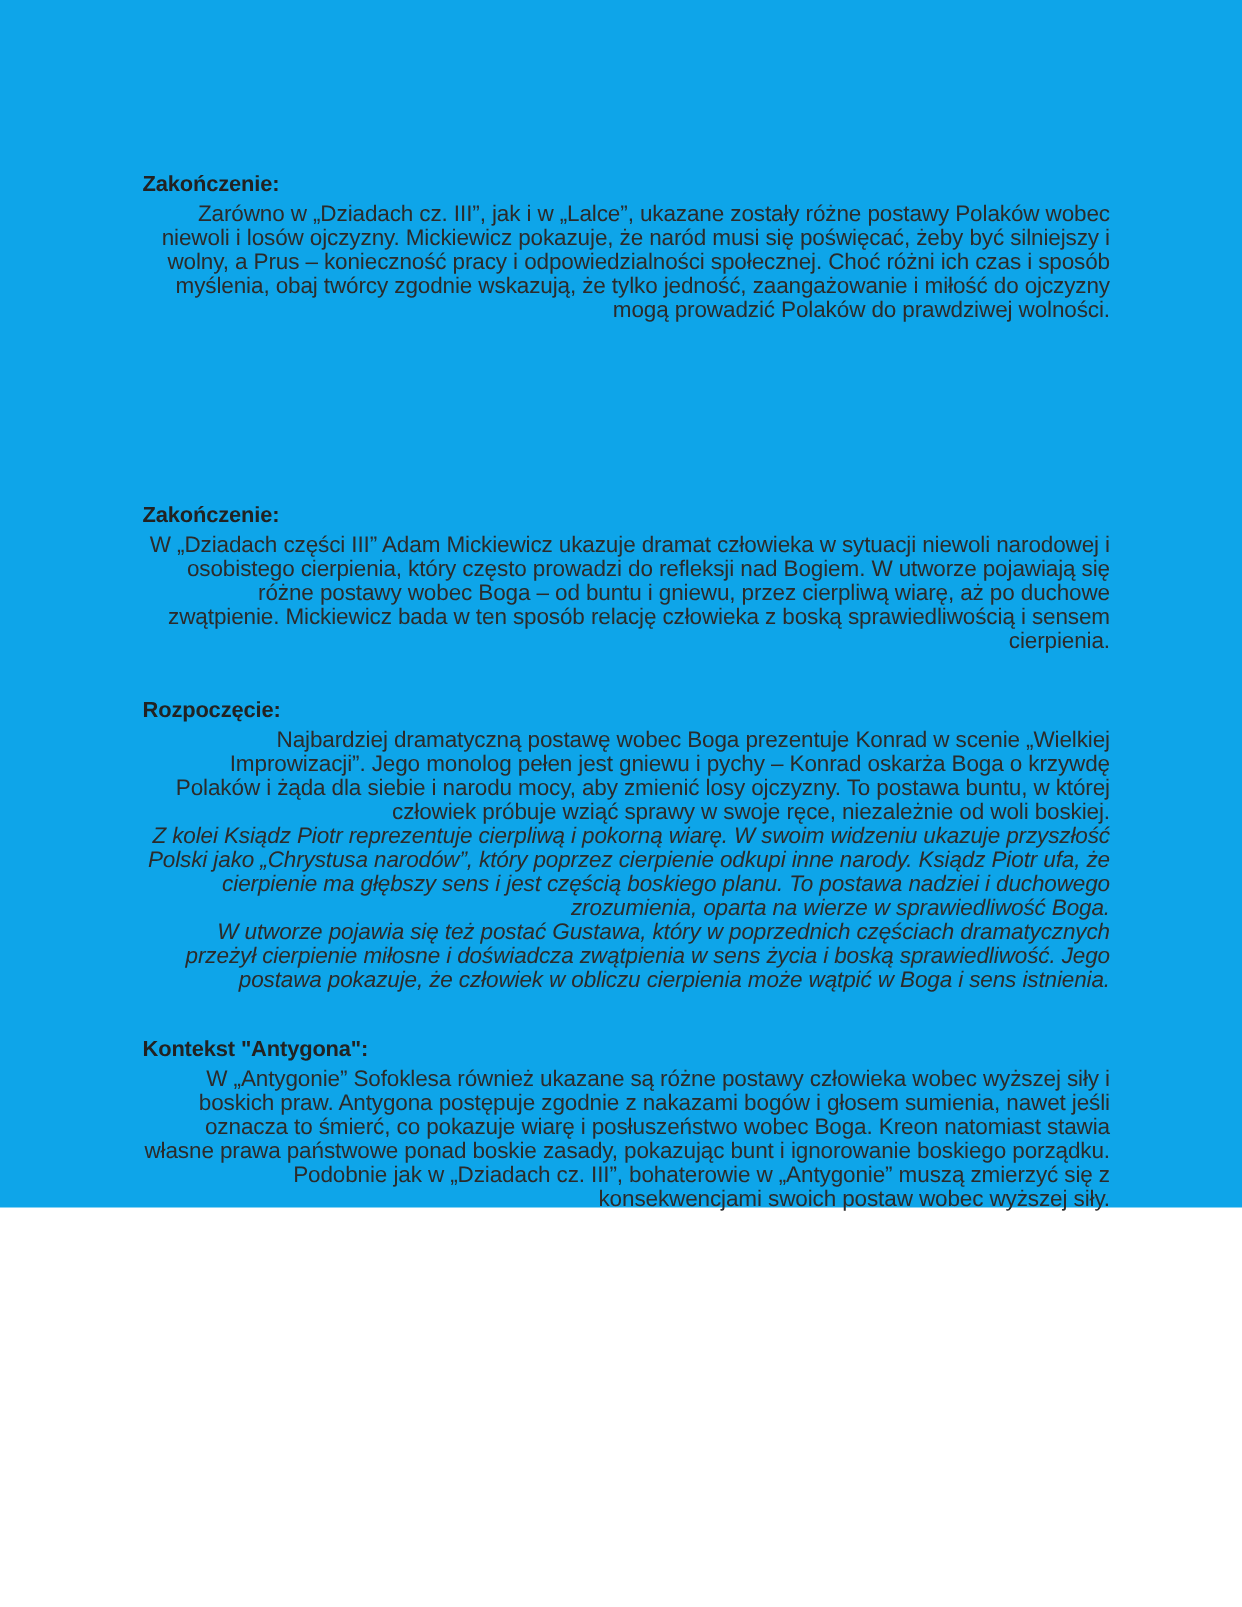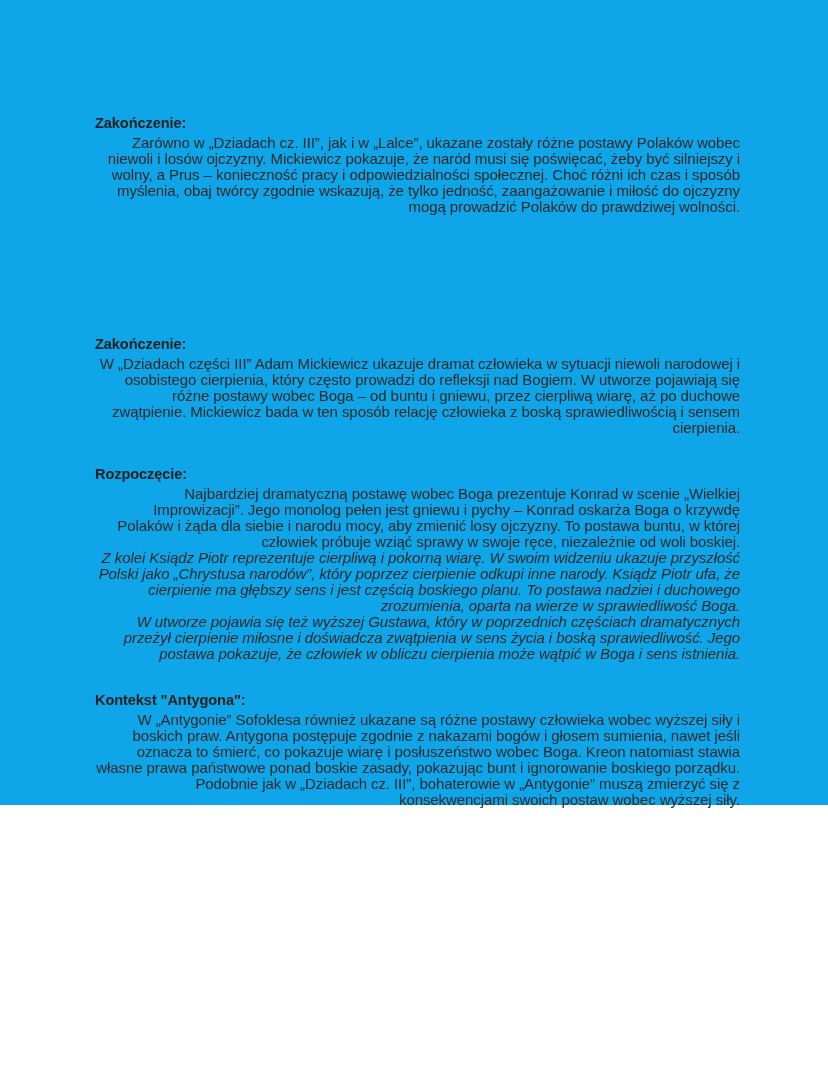--- a/index.html
+++ b/index.html
@@ -88,21 +88,21 @@
       <p class="heading">Zakończenie:</p>
       <p class="para">W „Dziadach części III” Adam Mickiewicz ukazuje dramat człowieka w sytuacji niewoli narodowej i osobistego cierpienia, który często prowadzi do refleksji nad Bogiem. W utworze pojawiają się różne postawy wobec Boga – od buntu i gniewu, przez cierpliwą wiarę, aż po duchowe zwątpienie. Mickiewicz bada w ten sposób relację człowieka z boską sprawiedliwością i sensem cierpienia.</p>
     </div>
 
     <div class="gap-md"></div>
 
     <div class="section">
       <p class="heading">Rozpoczęcie:</p>
       <p class="para">Najbardziej dramatyczną postawę wobec Boga prezentuje Konrad w scenie „Wielkiej Improwizacji”. Jego monolog pełen jest gniewu i pychy – Konrad oskarża Boga o krzywdę Polaków i żąda dla siebie i narodu mocy, aby zmienić losy ojczyzny. To postawa buntu, w której człowiek próbuje wziąć sprawy w swoje ręce, niezależnie od woli boskiej.</p>
       <p class="para">Z kolei Ksiądz Piotr reprezentuje cierpliwą i pokorną wiarę. W swoim widzeniu ukazuje przyszłość Polski jako „Chrystusa narodów”, który poprzez cierpienie odkupi inne narody. Ksiądz Piotr ufa, że cierpienie ma głębszy sens i jest częścią boskiego planu. To postawa nadziei i duchowego zrozumienia, oparta na wierze w sprawiedliwość Boga.</p>
-      <p class="para">W utworze pojawia się też wyższej Gustawa, który w poprzednich częściach dramatycznych przeżył cierpienie miłosne i doświadcza zwątpienia w sens życia i boską sprawiedliwość. Jego postawa pokazuje, że człowiek w obliczu cierpienia może wątpić w Boga i sens istnienia.</p>
+      <p class="para">W utworze pojawia się też postać Gustawa, który w poprzednich częściach dramatycznych przeżył cierpienie miłosne i doświadcza zwątpienia w sens życia i boską sprawiedliwość. Jego postawa pokazuje, że człowiek w obliczu cierpienia może wątpić w Boga i sens istnienia.</p>
     </div>
 
     <div class="gap-md"></div>
 
     <div class="section">
       <p class="heading">Kontekst "Antygona":</p>
       <p class="para">W „Antygonie” Sofoklesa również ukazane są różne postawy człowieka wobec wyższej siły i boskich praw. Antygona postępuje zgodnie z nakazami bogów i głosem sumienia, nawet jeśli oznacza to śmierć, co pokazuje wiarę i posłuszeństwo wobec Boga. Kreon natomiast stawia własne prawa państwowe ponad boskie zasady, pokazując bunt i ignorowanie boskiego porządku. Podobnie jak w „Dziadach cz. III”, bohaterowie w „Antygonie” muszą zmierzyć się z konsekwencjami swoich postaw wobec wyższej siły.</p>
     </div>
 
   </div>

